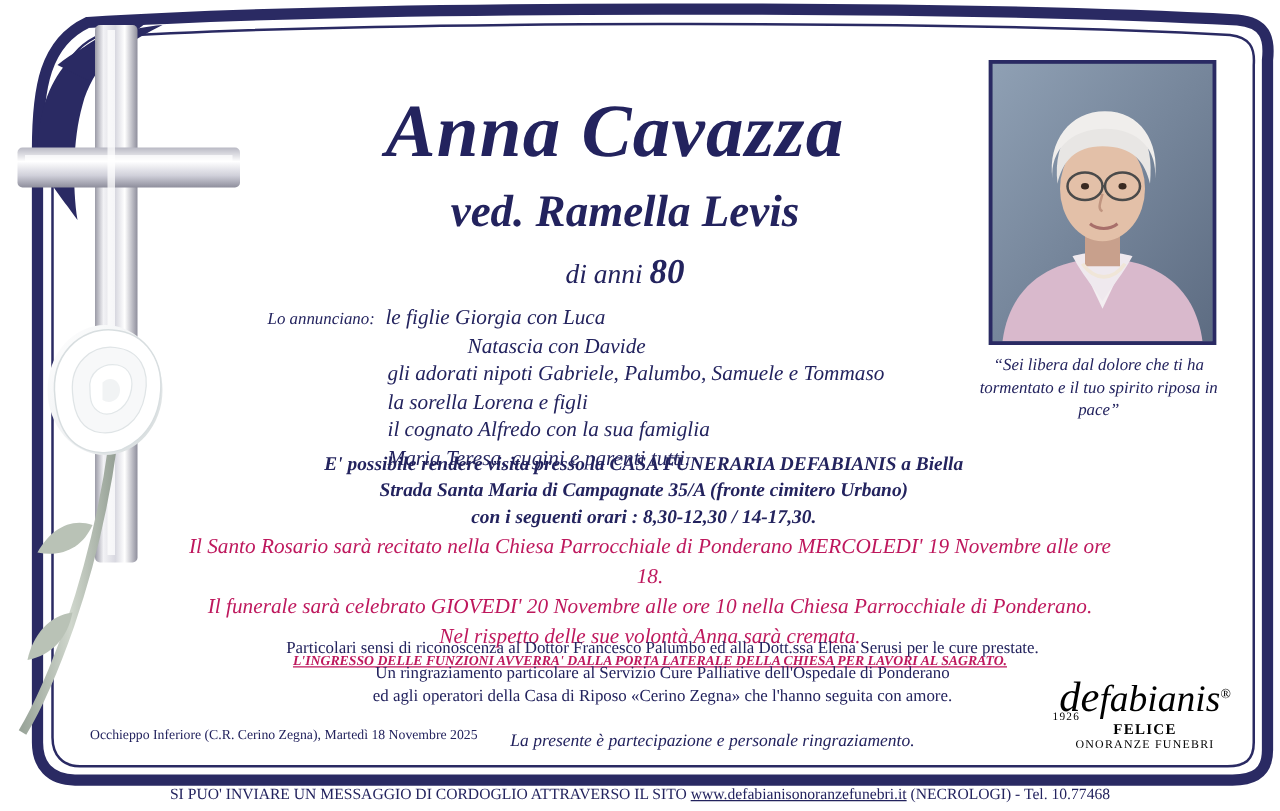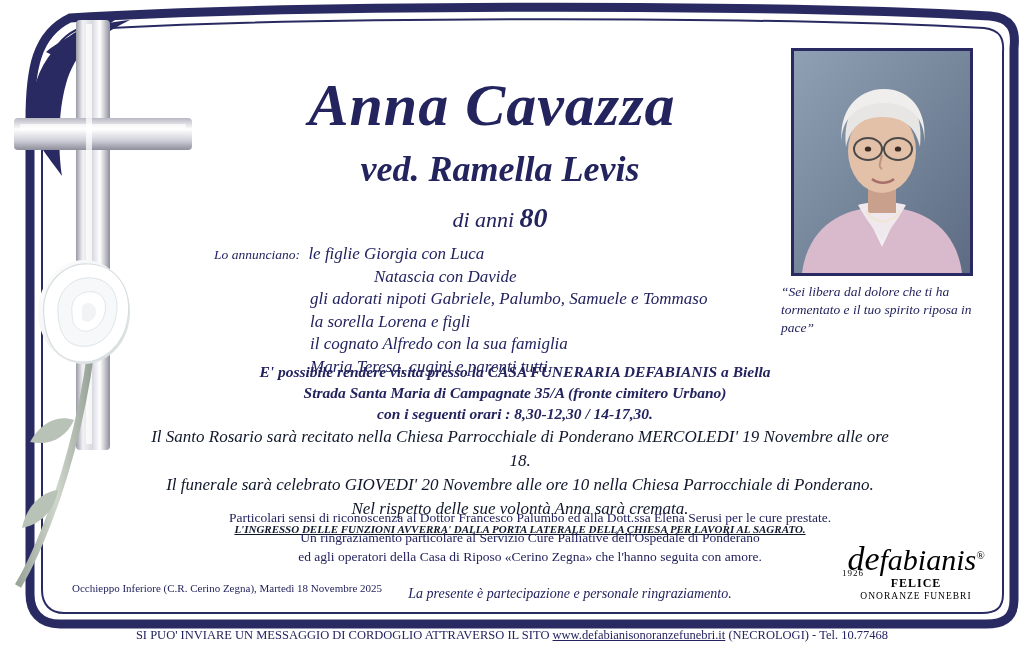--- a/index.html
+++ b/index.html
@@ -38,21 +38,21 @@
     font-style:italic;font-size:22px;color:#23235e;
   }
   .age b{font-size:28px;font-weight:bold;}
   
   .photo-frame{
     position:absolute;left:791px;top:48px;width:176px;height:222px;
     border:3px solid #2a2a63;background:#6f7f97;overflow:hidden;
   }
   .photo-inner{position:absolute;inset:0;}
   .epitaph{
-    position:absolute;left:781px;top:283px;width:196px;
+    position:absolute;left:781px;top:283px;width:196px;text-align:center;
     font-style:italic;font-size:13.5px;line-height:1.32;color:#23235e;
   }
   
   .ann{
     position:absolute;left:214px;top:243px;width:560px;
     font-size:17px;line-height:1.33;color:#23235e;font-style:italic;
   }
   .ann .lo{font-size:13.5px;}
   .ann-row{white-space:nowrap;}
   .r2{padding-left:160px;}
@@ -61,21 +61,21 @@
   .r5{padding-left:96px;}
   .r6{padding-left:96px;}
   
   .visit{
     position:absolute;left:250px;top:362px;width:530px;text-align:center;
     font-style:italic;font-weight:bold;font-size:15.5px;line-height:1.35;color:#23235e;
   }
   
   .rites{
     position:absolute;left:150px;top:425px;width:740px;text-align:center;
-    font-style:italic;font-size:17px;line-height:1.42;color:#0f172a;
+    font-style:italic;font-size:17px;line-height:1.42;color:#be185d;
   }
   .rites .underline{text-decoration:underline;font-size:11px;font-weight:bold;}
   
   .thanks{
     position:absolute;left:220px;top:508px;width:620px;text-align:center;
     font-size:13.5px;line-height:1.45;color:#23235e;
   }
   
   .place{
     position:absolute;left:72px;top:582px;width:330px;

